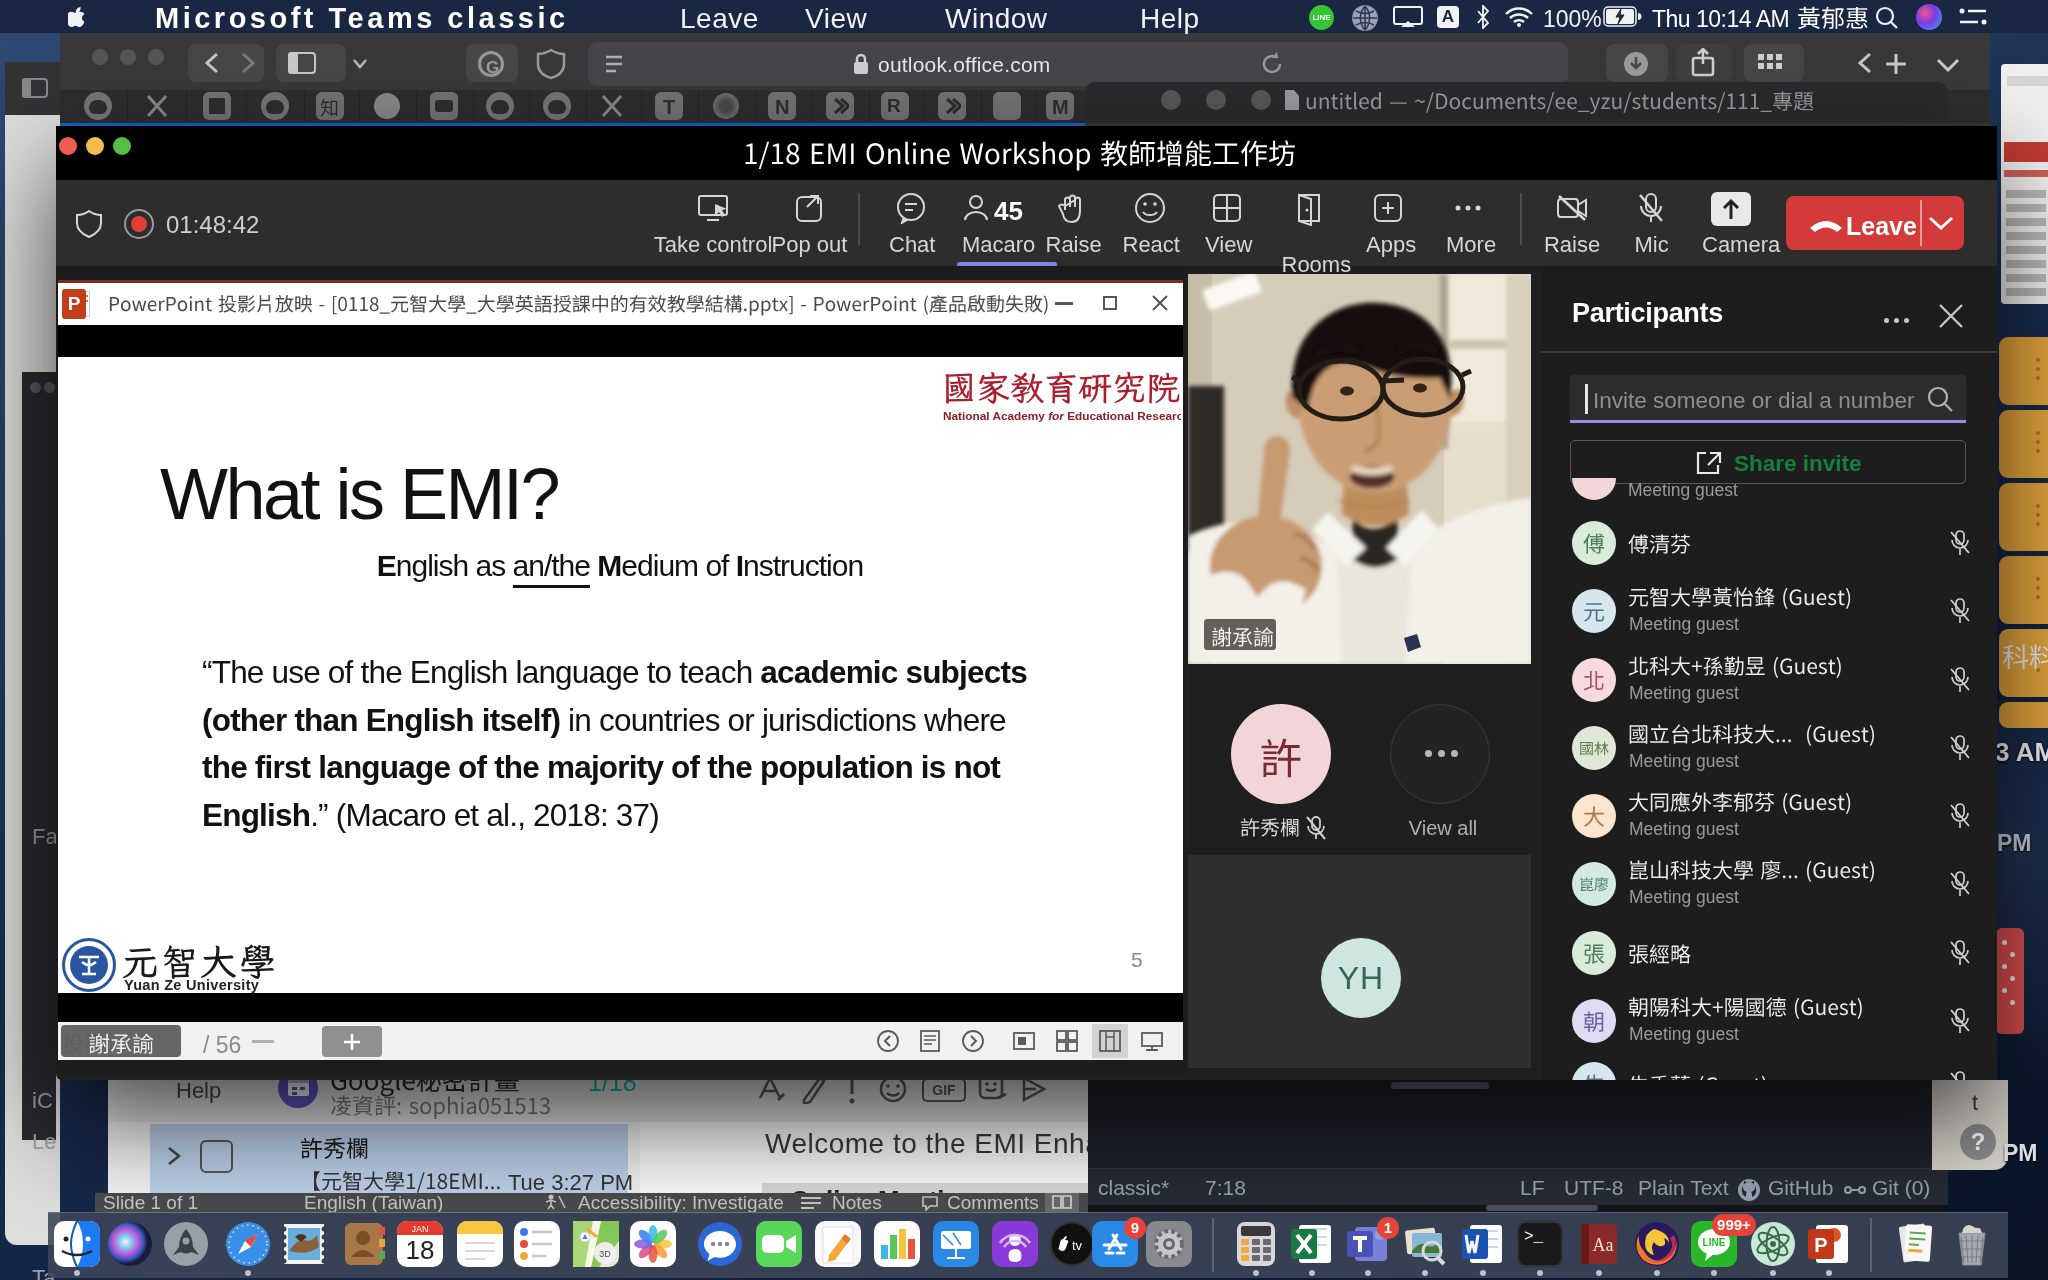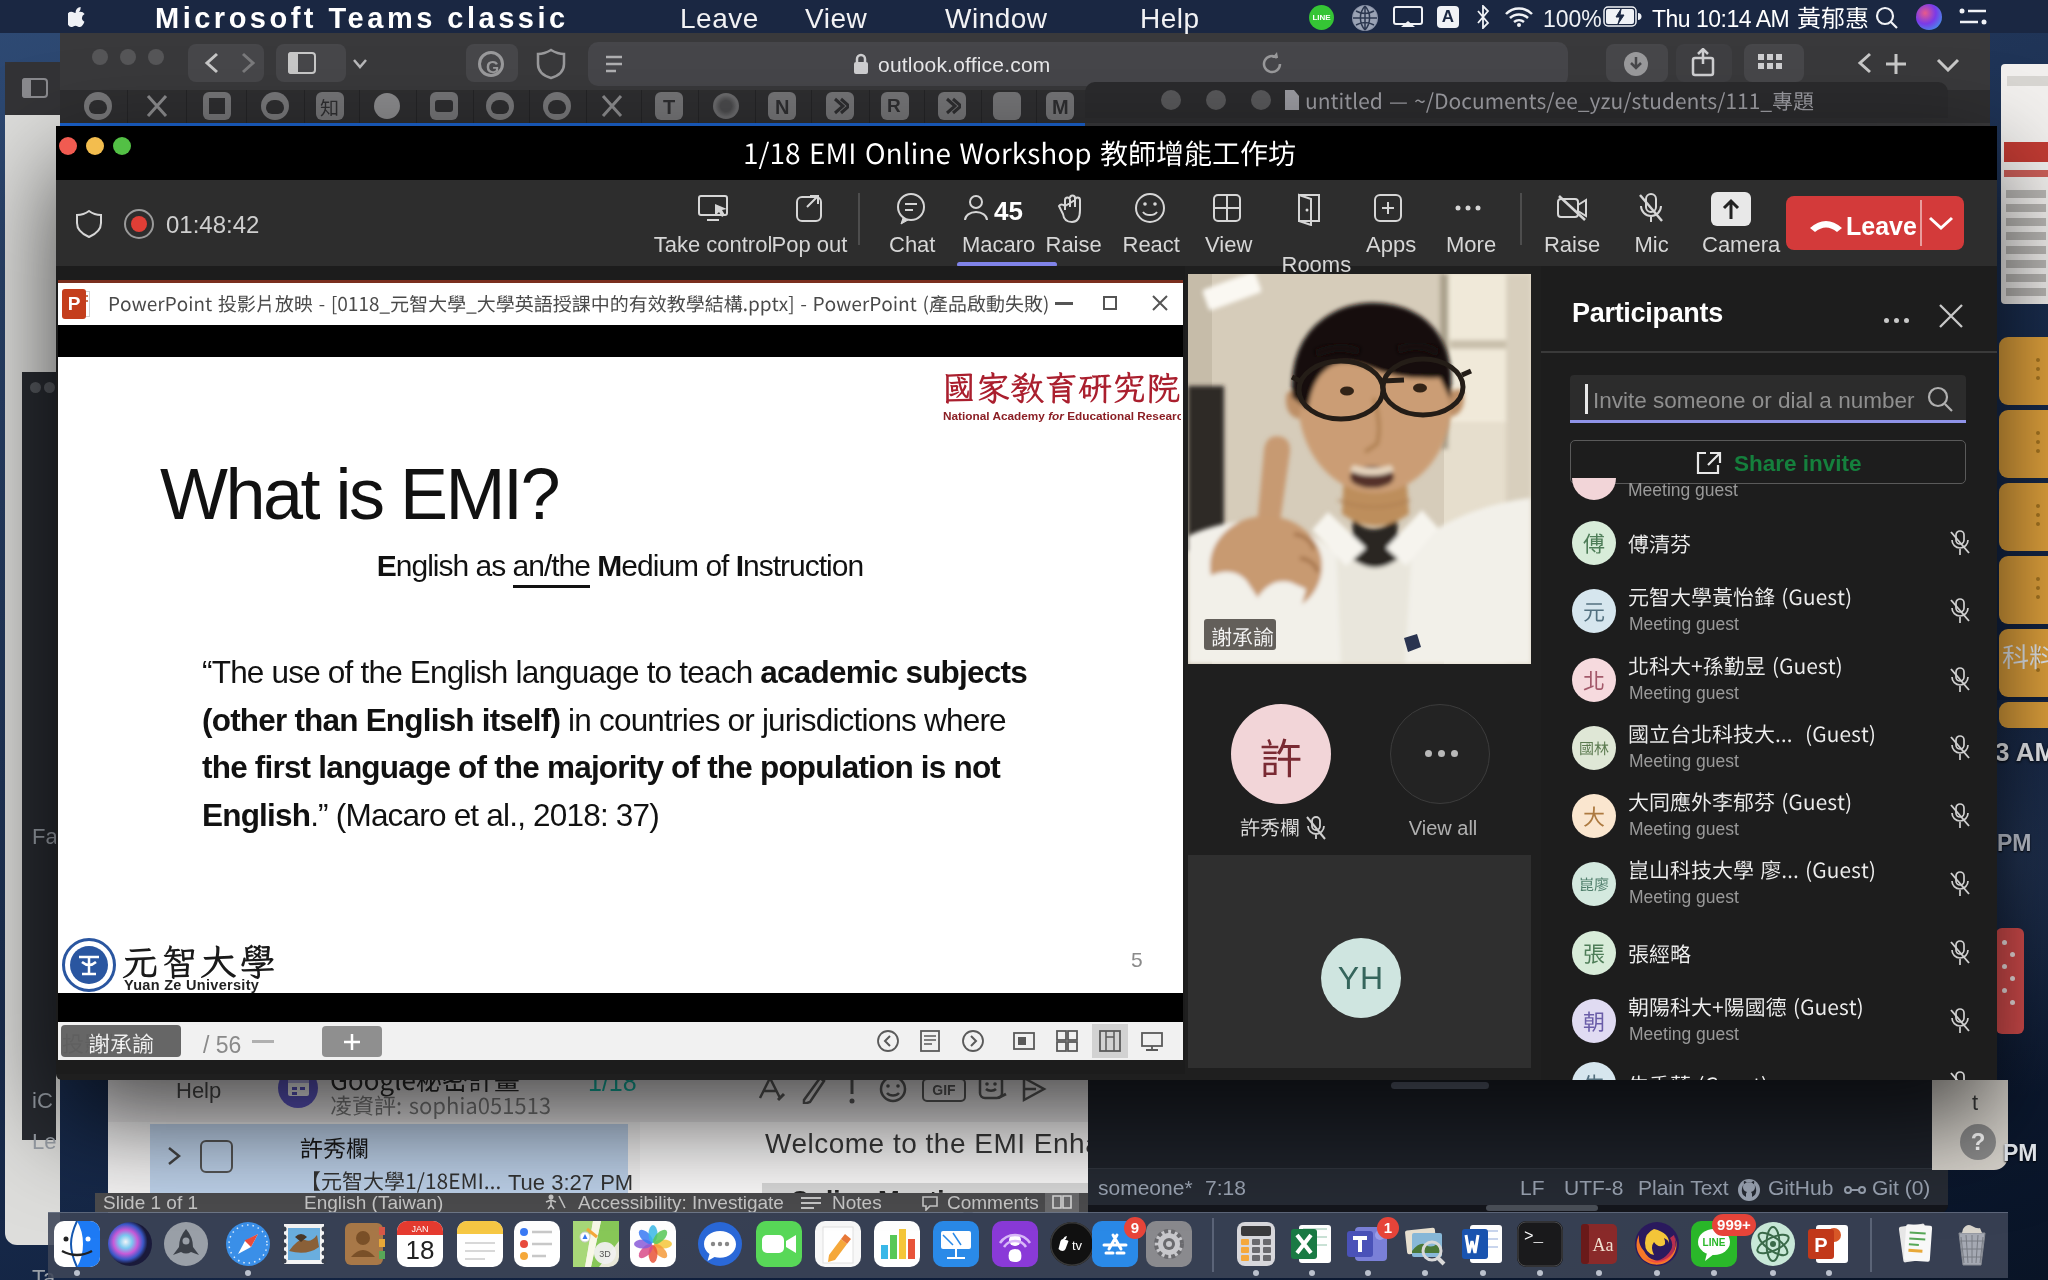--- a/index.html
+++ b/index.html
@@ -216,21 +216,21 @@
 <div style="position:absolute;left:1305px;top:88px;">
     <svg width="509" height="27" viewBox="0 -21.0 509 27" style="display:block;overflow:visible">
       <path d="M5.3 0.3C6.8 0.3 8.0 -0.5 9.0 -1.8L9.1 -1.8L9.2 0.0L10.8 0.0L10.8 -11.4L8.9 -11.4L8.9 -3.3C7.8 -2.0 7.0 -1.4 5.8 -1.4C4.3 -1.4 3.7 -2.3 3.7 -4.4L3.7 -11.4L1.8 -11.4L1.8 -4.2C1.8 -1.3 2.9 0.3 5.3 0.3ZM14.7 0.0L16.6 0.0L16.6 -8.3C17.7 -9.4 18.5 -10.0 19.7 -10.0C21.2 -10.0 21.9 -9.1 21.9 -7.0L21.9 0.0L23.8 0.0L23.8 -7.2C23.8 -10.1 22.7 -11.7 20.3 -11.7C18.8 -11.7 17.6 -10.8 16.5 -9.7L16.4 -9.7L16.3 -11.4L14.7 -11.4ZM31.1 0.3C31.8 0.3 32.5 0.1 33.2 -0.1L32.8 -1.6C32.4 -1.4 31.9 -1.3 31.5 -1.3C30.2 -1.3 29.7 -2.1 29.7 -3.5L29.7 -9.8L32.8 -9.8L32.8 -11.4L29.7 -11.4L29.7 -14.6L28.1 -14.6L27.9 -11.4L26.1 -11.3L26.1 -9.8L27.8 -9.8L27.8 -3.5C27.8 -1.2 28.6 0.3 31.1 0.3ZM35.4 0.0L37.3 0.0L37.3 -11.4L35.4 -11.4ZM36.4 -13.8C37.1 -13.8 37.7 -14.3 37.7 -15.0C37.7 -15.8 37.1 -16.3 36.4 -16.3C35.6 -16.3 35.1 -15.8 35.1 -15.0C35.1 -14.3 35.6 -13.8 36.4 -13.8ZM44.8 0.3C45.5 0.3 46.2 0.1 46.9 -0.1L46.5 -1.6C46.1 -1.4 45.6 -1.3 45.2 -1.3C43.9 -1.3 43.4 -2.1 43.4 -3.5L43.4 -9.8L46.5 -9.8L46.5 -11.4L43.4 -11.4L43.4 -14.6L41.8 -14.6L41.6 -11.4L39.8 -11.3L39.8 -9.8L41.5 -9.8L41.5 -3.5C41.5 -1.2 42.3 0.3 44.8 0.3ZM51.1 0.3C51.6 0.3 52.0 0.2 52.2 0.1L52.0 -1.4C51.7 -1.3 51.7 -1.3 51.6 -1.3C51.3 -1.3 51.0 -1.6 51.0 -2.1L51.0 -16.7L49.1 -16.7L49.1 -2.3C49.1 -0.7 49.7 0.3 51.1 0.3ZM59.7 0.3C61.2 0.3 62.4 -0.2 63.4 -0.9L62.7 -2.2C61.9 -1.6 61.0 -1.3 59.9 -1.3C57.7 -1.3 56.2 -2.8 56.1 -5.2L63.8 -5.2C63.8 -5.5 63.9 -5.9 63.9 -6.3C63.9 -9.6 62.2 -11.7 59.3 -11.7C56.7 -11.7 54.2 -9.4 54.2 -5.7C54.2 -1.9 56.6 0.3 59.7 0.3ZM56.1 -6.6C56.3 -8.9 57.8 -10.2 59.4 -10.2C61.2 -10.2 62.2 -8.9 62.2 -6.6ZM70.6 0.3C71.9 0.3 73.2 -0.5 74.0 -1.3L74.1 -1.3L74.3 0.0L75.9 0.0L75.9 -16.7L73.9 -16.7L73.9 -12.3L74.0 -10.4C73.0 -11.2 72.2 -11.7 70.8 -11.7C68.2 -11.7 65.9 -9.4 65.9 -5.7C65.9 -1.9 67.7 0.3 70.6 0.3ZM71.0 -1.3C69.0 -1.3 67.9 -3.0 67.9 -5.7C67.9 -8.3 69.3 -10.1 71.1 -10.1C72.1 -10.1 73.0 -9.7 73.9 -8.9L73.9 -2.9C73.0 -1.8 72.1 -1.3 71.0 -1.3ZM85.0 -5.2L101.9 -5.2L101.9 -6.6L85.0 -6.6ZM117.1 -6.0C118.1 -6.0 119.1 -6.7 120.0 -8.1L118.9 -8.9C118.4 -7.9 117.8 -7.5 117.1 -7.5C115.8 -7.5 114.8 -9.5 112.9 -9.5C111.9 -9.5 110.9 -8.8 110.0 -7.4L111.1 -6.6C111.6 -7.6 112.2 -8.0 112.9 -8.0C114.2 -8.0 115.2 -6.0 117.1 -6.0ZM121.0 3.8L122.5 3.8L128.7 -16.7L127.3 -16.7ZM131.2 0.0L135.1 0.0C139.7 0.0 142.3 -2.9 142.3 -7.7C142.3 -12.7 139.7 -15.4 135.0 -15.4L131.2 -15.4ZM133.1 -1.6L133.1 -13.8L134.8 -13.8C138.5 -13.8 140.3 -11.7 140.3 -7.7C140.3 -3.9 138.5 -1.6 134.8 -1.6ZM149.9 0.3C152.6 0.3 155.1 -1.9 155.1 -5.7C155.1 -9.5 152.6 -11.7 149.9 -11.7C147.1 -11.7 144.6 -9.5 144.6 -5.7C144.6 -1.9 147.1 0.3 149.9 0.3ZM149.9 -1.3C147.9 -1.3 146.6 -3.1 146.6 -5.7C146.6 -8.3 147.9 -10.1 149.9 -10.1C151.8 -10.1 153.2 -8.3 153.2 -5.7C153.2 -3.1 151.8 -1.3 149.9 -1.3ZM162.6 0.3C164.0 0.3 165.3 -0.3 166.3 -1.2L165.5 -2.5C164.8 -1.8 163.9 -1.3 162.8 -1.3C160.7 -1.3 159.3 -3.1 159.3 -5.7C159.3 -8.3 160.8 -10.1 162.9 -10.1C163.8 -10.1 164.5 -9.7 165.1 -9.1L166.1 -10.4C165.3 -11.1 164.3 -11.7 162.8 -11.7C159.9 -11.7 157.3 -9.5 157.3 -5.7C157.3 -1.9 159.6 0.3 162.6 0.3ZM172.2 0.3C173.8 0.3 174.9 -0.5 176.0 -1.8L176.0 -1.8L176.2 0.0L177.8 0.0L177.8 -11.4L175.9 -11.4L175.9 -3.3C174.8 -2.0 173.9 -1.4 172.8 -1.4C171.3 -1.4 170.6 -2.3 170.6 -4.4L170.6 -11.4L168.7 -11.4L168.7 -4.2C168.7 -1.3 169.8 0.3 172.2 0.3ZM181.6 0.0L183.5 0.0L183.5 -8.3C184.6 -9.5 185.5 -10.0 186.4 -10.0C187.8 -10.0 188.5 -9.1 188.5 -7.0L188.5 0.0L190.4 0.0L190.4 -8.3C191.5 -9.5 192.4 -10.0 193.3 -10.0C194.8 -10.0 195.4 -9.1 195.4 -7.0L195.4 0.0L197.3 0.0L197.3 -7.2C197.3 -10.1 196.2 -11.7 193.9 -11.7C192.5 -11.7 191.3 -10.8 190.1 -9.5C189.7 -10.9 188.7 -11.7 187.0 -11.7C185.6 -11.7 184.4 -10.8 183.4 -9.7L183.4 -9.7L183.2 -11.4L181.6 -11.4ZM205.7 0.3C207.2 0.3 208.4 -0.2 209.4 -0.9L208.7 -2.2C207.9 -1.6 207.0 -1.3 205.9 -1.3C203.7 -1.3 202.2 -2.8 202.1 -5.2L209.8 -5.2C209.8 -5.5 209.9 -5.9 209.9 -6.3C209.9 -9.6 208.2 -11.7 205.3 -11.7C202.7 -11.7 200.2 -9.4 200.2 -5.7C200.2 -1.9 202.6 0.3 205.7 0.3ZM202.1 -6.6C202.3 -8.9 203.7 -10.2 205.4 -10.2C207.1 -10.2 208.2 -8.9 208.2 -6.6ZM212.7 0.0L214.6 0.0L214.6 -8.3C215.8 -9.4 216.6 -10.0 217.7 -10.0C219.2 -10.0 219.9 -9.1 219.9 -7.0L219.9 0.0L221.8 0.0L221.8 -7.2C221.8 -10.1 220.7 -11.7 218.3 -11.7C216.8 -11.7 215.6 -10.8 214.5 -9.7L214.5 -9.7L214.3 -11.4L212.7 -11.4ZM229.1 0.3C229.8 0.3 230.5 0.1 231.2 -0.1L230.8 -1.6C230.4 -1.4 229.9 -1.3 229.5 -1.3C228.2 -1.3 227.7 -2.1 227.7 -3.5L227.7 -9.8L230.9 -9.8L230.9 -11.4L227.7 -11.4L227.7 -14.6L226.1 -14.6L225.9 -11.4L224.1 -11.3L224.1 -9.8L225.8 -9.8L225.8 -3.5C225.8 -1.2 226.7 0.3 229.1 0.3ZM236.4 0.3C239.1 0.3 240.5 -1.3 240.5 -3.1C240.5 -5.3 238.7 -5.9 237.1 -6.6C235.8 -7.1 234.6 -7.5 234.6 -8.5C234.6 -9.5 235.3 -10.2 236.7 -10.2C237.7 -10.2 238.5 -9.8 239.3 -9.2L240.2 -10.4C239.4 -11.1 238.1 -11.7 236.7 -11.7C234.2 -11.7 232.8 -10.3 232.8 -8.5C232.8 -6.5 234.5 -5.8 236.1 -5.2C237.4 -4.7 238.7 -4.2 238.7 -3.0C238.7 -2.0 238.0 -1.2 236.5 -1.2C235.1 -1.2 234.1 -1.8 233.1 -2.6L232.2 -1.3C233.2 -0.4 234.8 0.3 236.4 0.3ZM241.5 3.8L242.9 3.8L249.2 -16.7L247.8 -16.7ZM256.1 0.3C257.6 0.3 258.8 -0.2 259.8 -0.9L259.2 -2.2C258.3 -1.6 257.4 -1.3 256.3 -1.3C254.1 -1.3 252.7 -2.8 252.5 -5.2L260.2 -5.2C260.3 -5.5 260.3 -5.9 260.3 -6.3C260.3 -9.6 258.7 -11.7 255.7 -11.7C253.1 -11.7 250.6 -9.4 250.6 -5.7C250.6 -1.9 253.1 0.3 256.1 0.3ZM252.5 -6.6C252.7 -8.9 254.2 -10.2 255.8 -10.2C257.6 -10.2 258.6 -8.9 258.6 -6.6ZM267.7 0.3C269.3 0.3 270.5 -0.2 271.5 -0.9L270.8 -2.2C269.9 -1.6 269.1 -1.3 267.9 -1.3C265.8 -1.3 264.3 -2.8 264.2 -5.2L271.8 -5.2C271.9 -5.5 271.9 -5.9 271.9 -6.3C271.9 -9.6 270.3 -11.7 267.4 -11.7C264.8 -11.7 262.3 -9.4 262.3 -5.7C262.3 -1.9 264.7 0.3 267.7 0.3ZM264.1 -6.6C264.4 -8.9 265.8 -10.2 267.4 -10.2C269.2 -10.2 270.2 -8.9 270.2 -6.6ZM273.1 2.9L284.3 2.9L284.3 1.7L273.1 1.7ZM286.7 4.9C288.9 4.9 290.1 3.2 290.9 1.0L295.2 -11.4L293.3 -11.4L291.3 -5.1C291.0 -4.1 290.7 -2.9 290.4 -1.8L290.3 -1.8C289.9 -2.9 289.5 -4.1 289.1 -5.1L286.8 -11.4L284.8 -11.4L289.4 0.0L289.1 0.9C288.7 2.3 287.9 3.3 286.6 3.3C286.3 3.3 285.9 3.2 285.7 3.2L285.3 4.7C285.7 4.8 286.1 4.9 286.7 4.9ZM296.2 0.0L304.9 0.0L304.9 -1.6L298.6 -1.6L304.7 -10.4L304.7 -11.4L296.9 -11.4L296.9 -9.8L302.2 -9.8L296.2 -1.0ZM310.7 0.3C312.3 0.3 313.4 -0.5 314.5 -1.8L314.6 -1.8L314.7 0.0L316.3 0.0L316.3 -11.4L314.4 -11.4L314.4 -3.3C313.3 -2.0 312.5 -1.4 311.3 -1.4C309.8 -1.4 309.2 -2.3 309.2 -4.4L309.2 -11.4L307.2 -11.4L307.2 -4.2C307.2 -1.3 308.3 0.3 310.7 0.3ZM318.4 3.8L319.9 3.8L326.1 -16.7L324.7 -16.7ZM331.4 0.3C334.0 0.3 335.5 -1.3 335.5 -3.1C335.5 -5.3 333.7 -5.9 332.0 -6.6C330.8 -7.1 329.6 -7.5 329.6 -8.5C329.6 -9.5 330.2 -10.2 331.7 -10.2C332.7 -10.2 333.5 -9.8 334.3 -9.2L335.2 -10.4C334.3 -11.1 333.1 -11.7 331.7 -11.7C329.2 -11.7 327.7 -10.3 327.7 -8.5C327.7 -6.5 329.5 -5.8 331.1 -5.2C332.3 -4.7 333.7 -4.2 333.7 -3.0C333.7 -2.0 332.9 -1.2 331.4 -1.2C330.1 -1.2 329.0 -1.8 328.0 -2.6L327.1 -1.3C328.2 -0.4 329.7 0.3 331.4 0.3ZM341.8 0.3C342.5 0.3 343.2 0.1 343.9 -0.1L343.5 -1.6C343.1 -1.4 342.6 -1.3 342.2 -1.3C340.9 -1.3 340.5 -2.1 340.5 -3.5L340.5 -9.8L343.6 -9.8L343.6 -11.4L340.5 -11.4L340.5 -14.6L338.9 -14.6L338.6 -11.4L336.8 -11.3L336.8 -9.8L338.5 -9.8L338.5 -3.5C338.5 -1.2 339.4 0.3 341.8 0.3ZM349.5 0.3C351.0 0.3 352.1 -0.5 353.2 -1.8L353.3 -1.8L353.4 0.0L355.0 0.0L355.0 -11.4L353.1 -11.4L353.1 -3.3C352.0 -2.0 351.2 -1.4 350.0 -1.4C348.5 -1.4 347.9 -2.3 347.9 -4.4L347.9 -11.4L346.0 -11.4L346.0 -4.2C346.0 -1.3 347.0 0.3 349.5 0.3ZM362.8 0.3C364.1 0.3 365.3 -0.5 366.2 -1.3L366.3 -1.3L366.4 0.0L368.0 0.0L368.0 -16.7L366.1 -16.7L366.1 -12.3L366.2 -10.4C365.2 -11.2 364.3 -11.7 363.0 -11.7C360.4 -11.7 358.1 -9.4 358.1 -5.7C358.1 -1.9 359.9 0.3 362.8 0.3ZM363.2 -1.3C361.2 -1.3 360.0 -3.0 360.0 -5.7C360.0 -8.3 361.5 -10.1 363.3 -10.1C364.3 -10.1 365.1 -9.7 366.1 -8.9L366.1 -2.9C365.1 -1.8 364.2 -1.3 363.2 -1.3ZM376.5 0.3C378.0 0.3 379.3 -0.2 380.2 -0.9L379.6 -2.2C378.7 -1.6 377.8 -1.3 376.7 -1.3C374.6 -1.3 373.1 -2.8 372.9 -5.2L380.6 -5.2C380.7 -5.5 380.7 -5.9 380.7 -6.3C380.7 -9.6 379.1 -11.7 376.2 -11.7C373.5 -11.7 371.0 -9.4 371.0 -5.7C371.0 -1.9 373.5 0.3 376.5 0.3ZM372.9 -6.6C373.1 -8.9 374.6 -10.2 376.2 -10.2C378.0 -10.2 379.0 -8.9 379.0 -6.6ZM383.5 0.0L385.5 0.0L385.5 -8.3C386.6 -9.4 387.4 -10.0 388.6 -10.0C390.1 -10.0 390.7 -9.1 390.7 -7.0L390.7 0.0L392.6 0.0L392.6 -7.2C392.6 -10.1 391.5 -11.7 389.2 -11.7C387.6 -11.7 386.4 -10.8 385.3 -9.7L385.3 -9.7L385.1 -11.4L383.5 -11.4ZM399.9 0.3C400.6 0.3 401.4 0.1 402.0 -0.1L401.6 -1.6C401.3 -1.4 400.8 -1.3 400.3 -1.3C399.0 -1.3 398.6 -2.1 398.6 -3.5L398.6 -9.8L401.7 -9.8L401.7 -11.4L398.6 -11.4L398.6 -14.6L397.0 -14.6L396.8 -11.4L395.0 -11.3L395.0 -9.8L396.7 -9.8L396.7 -3.5C396.7 -1.2 397.5 0.3 399.9 0.3ZM407.2 0.3C409.9 0.3 411.4 -1.3 411.4 -3.1C411.4 -5.3 409.6 -5.9 407.9 -6.6C406.6 -7.1 405.4 -7.5 405.4 -8.5C405.4 -9.5 406.1 -10.2 407.6 -10.2C408.6 -10.2 409.4 -9.8 410.2 -9.2L411.1 -10.4C410.2 -11.1 409.0 -11.7 407.5 -11.7C405.0 -11.7 403.6 -10.3 403.6 -8.5C403.6 -6.5 405.3 -5.8 406.9 -5.2C408.2 -4.7 409.5 -4.2 409.5 -3.0C409.5 -2.0 408.8 -1.2 407.3 -1.2C405.9 -1.2 404.9 -1.8 403.9 -2.6L403.0 -1.3C404.1 -0.4 405.6 0.3 407.2 0.3ZM412.4 3.8L413.8 3.8L420.1 -16.7L418.7 -16.7ZM422.2 0.0L430.7 0.0L430.7 -1.6L427.6 -1.6L427.6 -15.4L426.1 -15.4C425.3 -14.9 424.3 -14.6 422.9 -14.3L422.9 -13.1L425.7 -13.1L425.7 -1.6L422.2 -1.6ZM433.9 0.0L442.3 0.0L442.3 -1.6L439.2 -1.6L439.2 -15.4L437.8 -15.4C436.9 -14.9 435.9 -14.6 434.6 -14.3L434.6 -13.1L437.3 -13.1L437.3 -1.6L433.9 -1.6ZM445.5 0.0L454.0 0.0L454.0 -1.6L450.9 -1.6L450.9 -15.4L449.4 -15.4C448.6 -14.9 447.6 -14.6 446.2 -14.3L446.2 -13.1L449.0 -13.1L449.0 -1.6L445.5 -1.6ZM455.6 2.9L466.8 2.9L466.8 1.7L455.6 1.7ZM468.9 -6.6L469.0 -5.4C472.0 -5.4 476.2 -5.5 480.6 -5.6L480.6 -4.3L468.0 -4.3L468.0 -3.0L472.5 -3.0L471.4 -2.1C472.7 -1.4 474.2 -0.2 474.9 0.6L476.0 -0.4C475.3 -1.2 473.8 -2.3 472.6 -3.0L480.6 -3.0L480.6 -0.0C480.6 0.2 480.5 0.3 480.1 0.3C479.8 0.3 478.6 0.3 477.3 0.3C477.5 0.7 477.8 1.3 477.8 1.7C479.5 1.7 480.6 1.7 481.3 1.4C481.9 1.2 482.1 0.8 482.1 0.0L482.1 -3.0L487.1 -3.0L487.1 -4.3L482.1 -4.3L482.1 -5.6L484.2 -5.7C484.7 -5.4 485.1 -5.1 485.4 -4.9L486.3 -5.8C485.5 -6.4 484.0 -7.2 482.6 -7.8L485.0 -7.8L485.0 -13.6L478.3 -13.6L478.3 -14.8L486.3 -14.8L486.3 -16.0L478.3 -16.0L478.3 -17.6L476.8 -17.6L476.8 -16.0L468.7 -16.0L468.7 -14.8L476.8 -14.8L476.8 -13.6L470.3 -13.6L470.3 -7.8L476.8 -7.8L476.8 -6.7ZM471.8 -10.2L476.8 -10.2L476.8 -8.9L471.8 -8.9ZM478.3 -10.2L483.4 -10.2L483.4 -8.9L478.3 -8.9ZM471.8 -12.5L476.8 -12.5L476.8 -11.2L471.8 -11.2ZM478.3 -12.5L483.4 -12.5L483.4 -11.2L478.3 -11.2ZM480.7 -7.4C481.2 -7.2 481.8 -7.0 482.3 -6.7L478.3 -6.7L478.3 -7.8L481.2 -7.8ZM491.7 -12.9L495.8 -12.9L495.8 -11.3L491.7 -11.3ZM491.7 -15.6L495.8 -15.6L495.8 -14.0L491.7 -14.0ZM490.3 -16.8L490.3 -10.2L497.3 -10.2L497.3 -16.8ZM500.6 -10.0L505.6 -10.0L505.6 -8.4L500.6 -8.4ZM500.6 -7.3L505.6 -7.3L505.6 -5.7L500.6 -5.7ZM500.6 -12.6L505.6 -12.6L505.6 -11.1L500.6 -11.1ZM500.9 -4.1C500.1 -3.2 498.8 -2.2 497.5 -1.6C497.8 -1.4 498.3 -0.9 498.5 -0.6C499.8 -1.4 501.4 -2.6 502.3 -3.7ZM503.9 -3.5C505.0 -2.8 506.4 -1.6 507.1 -0.7L508.2 -1.4C507.6 -2.3 506.2 -3.4 505.0 -4.2ZM490.5 -6.2C490.4 -3.6 490.1 -0.8 488.8 0.7C489.1 0.9 489.6 1.4 489.8 1.7C490.6 0.8 491.1 -0.6 491.4 -2.1C493.3 0.7 496.4 1.2 501.0 1.2L507.8 1.2C507.9 0.8 508.1 0.2 508.4 -0.1C507.1 -0.1 501.9 -0.1 501.0 -0.1C498.4 -0.1 496.3 -0.2 494.6 -0.9L494.6 -3.9L498.2 -3.9L498.2 -5.1L494.6 -5.1L494.6 -7.4L498.5 -7.4L498.5 -8.6L489.0 -8.6L489.0 -7.4L493.2 -7.4L493.2 -1.7C492.6 -2.3 492.1 -2.9 491.7 -3.8C491.7 -4.6 491.8 -5.4 491.8 -6.2ZM499.2 -13.8L499.2 -4.5L507.1 -4.5L507.1 -13.8L503.2 -13.8L503.8 -15.4L508.0 -15.4L508.0 -16.6L498.4 -16.6L498.4 -15.4L502.3 -15.4C502.2 -14.9 502.0 -14.3 501.9 -13.8Z" fill="#9b9ba1"></path>
     </svg>
   </div>
 <div style="position:absolute;left:1085px;top:1078px;width:863px;height:135px;background:#1e222a;border-radius:0 0 10px 10px;"></div>
 <div style="position:absolute;left:1391px;top:1082px;width:98px;height:7px;background:#596070;border-radius:4px;"></div>
 <div style="position:absolute;left:1085px;top:1168px;width:863px;height:37px;background:#262b34;border-top:1px solid #31363f;"></div>
 <div style="position:absolute;left:1085px;top:1205px;width:863px;height:8px;background:#14161c;border-radius:0 0 10px 10px;"></div>
 <div style="position:absolute;left:1486px;top:1205px;width:112px;height:6px;background:#4a4f58;border-radius:3px;"></div>
-<div style="position:absolute;left:1098px;top:1176px;width:110px;height:24px;color:#9aa3b2;font-size:21px;">someone*</div>
+<div style="position:absolute;left:1098px;top:1176px;width:110px;height:24px;color:#9aa3b2;font-size:21px;">classic*</div>
 <div style="position:absolute;left:1205px;top:1176px;width:70px;height:24px;color:#9aa3b2;font-size:21px;">7:18</div>
 <div style="position:absolute;left:1520px;top:1176px;width:40px;height:24px;color:#9aa3b2;font-size:21px;">LF</div>
 <div style="position:absolute;left:1564px;top:1176px;width:80px;height:24px;color:#9aa3b2;font-size:21px;">UTF-8</div>
 <div style="position:absolute;left:1638px;top:1176px;width:110px;height:24px;color:#9aa3b2;font-size:21px;">Plain Text</div>
 <svg class="ab" style="left:1737px;top:1178px" width="24" height="24">
     <circle cx="12" cy="12" r="11" fill="#9aa3b2"></circle>
     <path d="M12 4 a8 8 0 0 0 -3 15 v-3 q0-1 1-2 q-4-1-4-5 a5 5 0 0 1 1-3 a5 5 0 0 1 0-3 q2 0 3 1.5 a9 9 0 0 1 4 0 q1.5-1.5 3-1.5 a5 5 0 0 1 0 3 a5 5 0 0 1 1 3 q0 4-4 5 q1 1 1 2 v3 a8 8 0 0 0 -3-15 Z" fill="#262b34"></path>
   </svg>
 <div style="position:absolute;left:1768px;top:1176px;width:80px;height:24px;color:#9aa3b2;font-size:21px;">GitHub</div>
 <svg class="ab" style="left:1844px;top:1181px" width="22" height="18">

